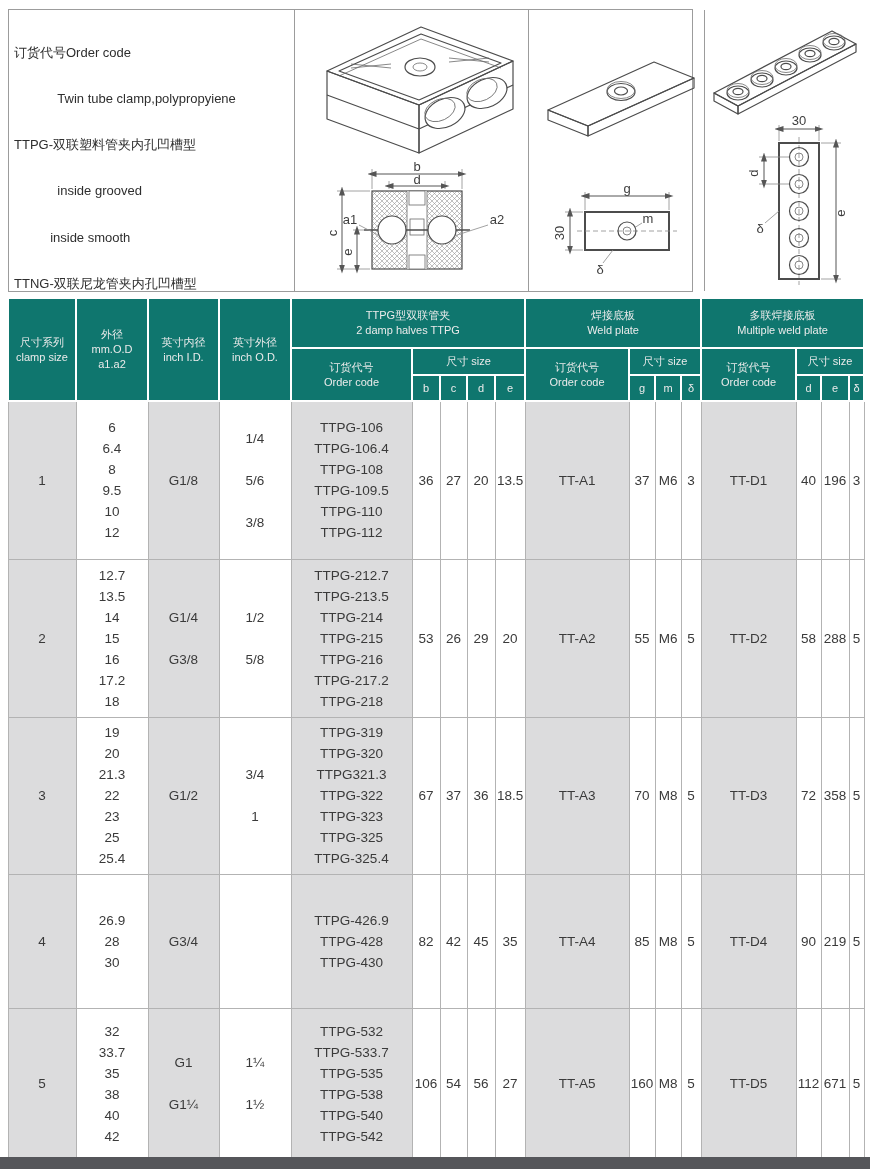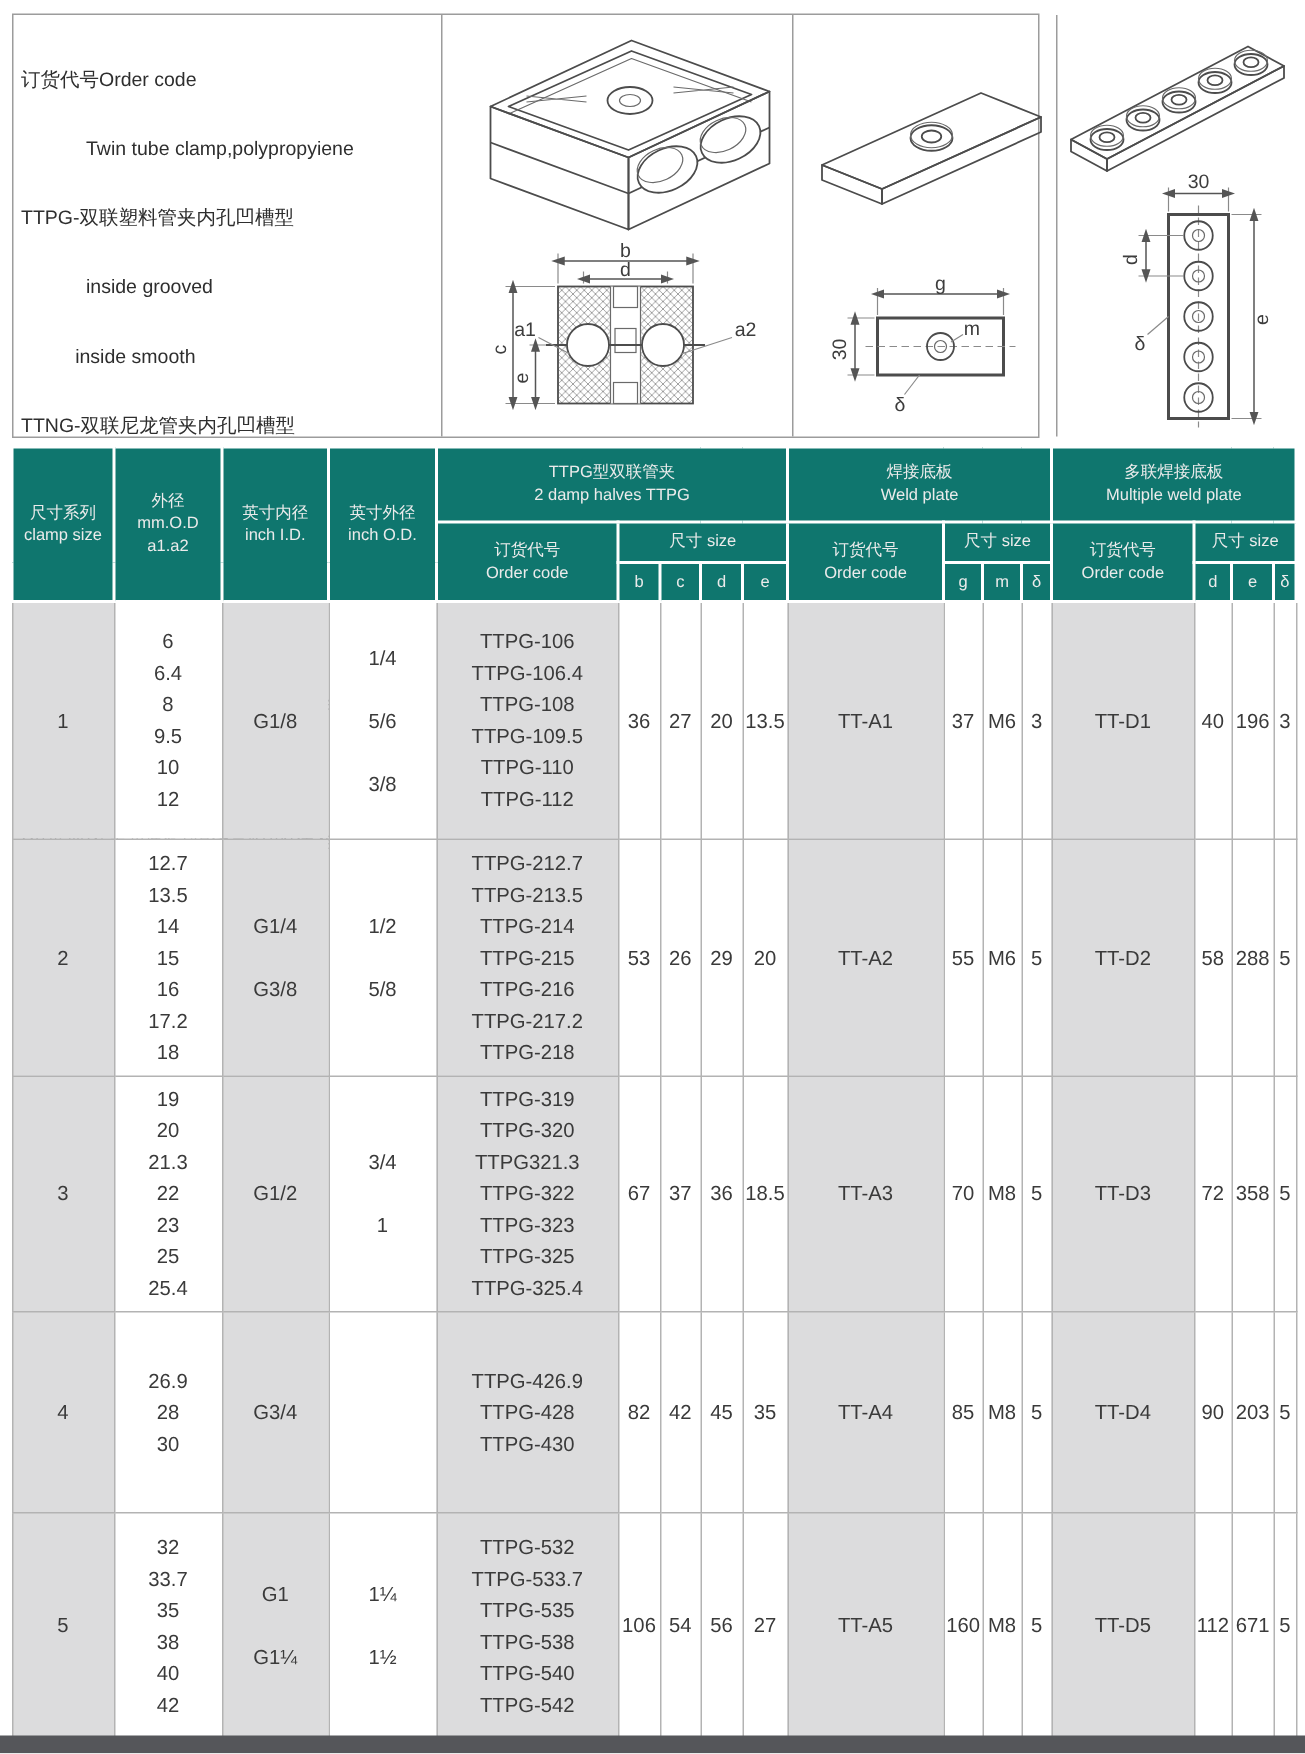--- a/index.html
+++ b/index.html
@@ -395,21 +395,21 @@
         <td class="w">82</td>
         <td class="w">42</td>
         <td class="w">45</td>
         <td class="w">35</td>
         <td class="g">TT-A4</td>
         <td class="w">85</td>
         <td class="w">M8</td>
         <td class="w">5</td>
         <td class="g">TT-D4</td>
         <td class="w">90</td>
-        <td class="w">203</td>
+        <td class="w">219</td>
         <td class="w">5</td>
       </tr>
       <tr class="r5">
         <td class="g">5</td>
         <td class="w lines">32
 33.7
 35
 38
 40
 42</td>

